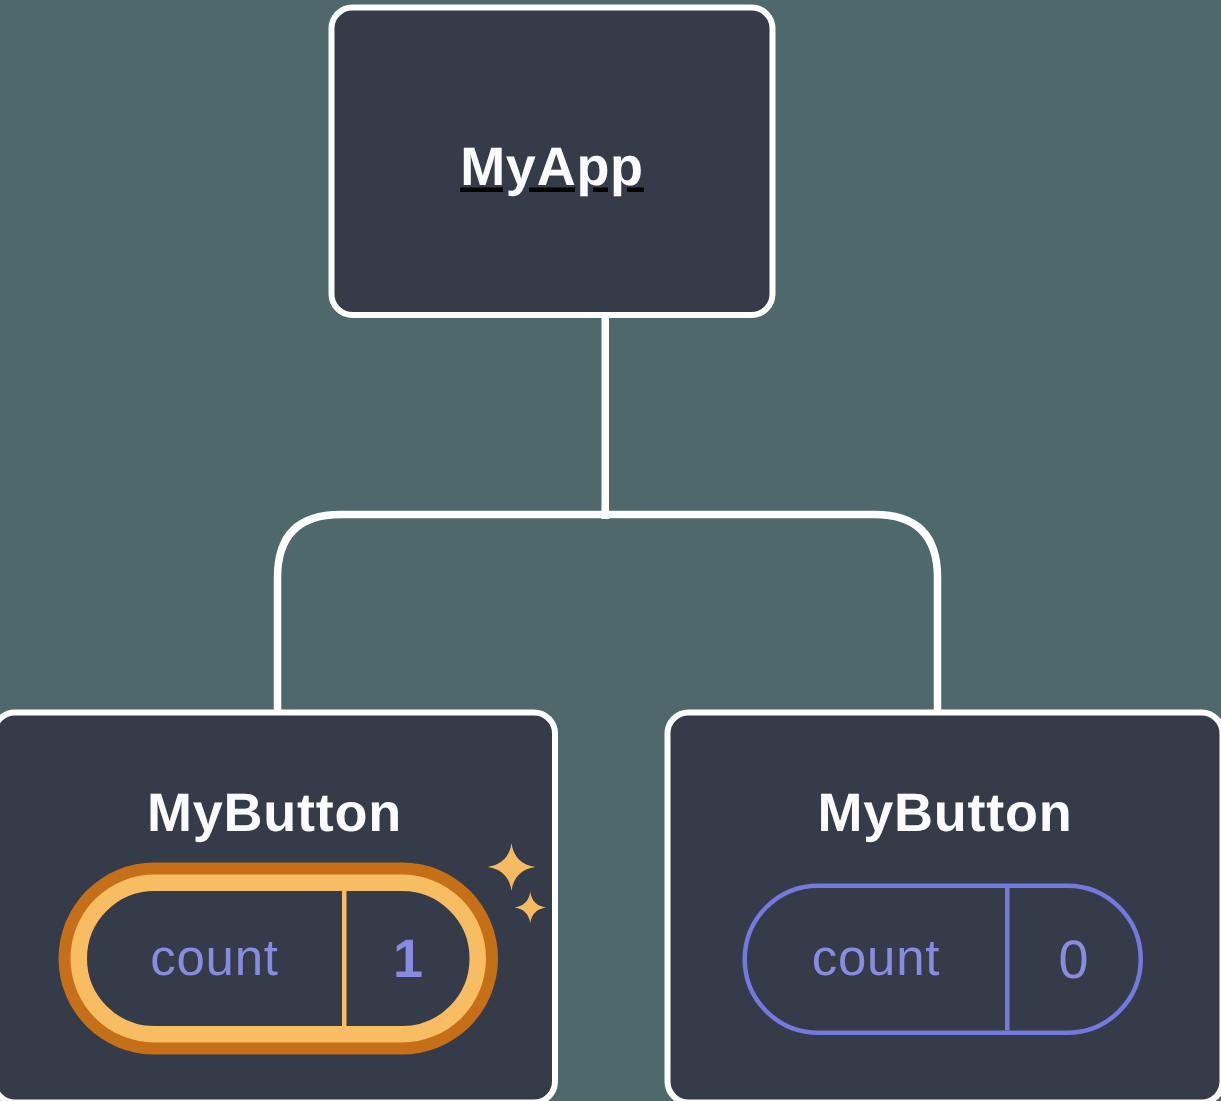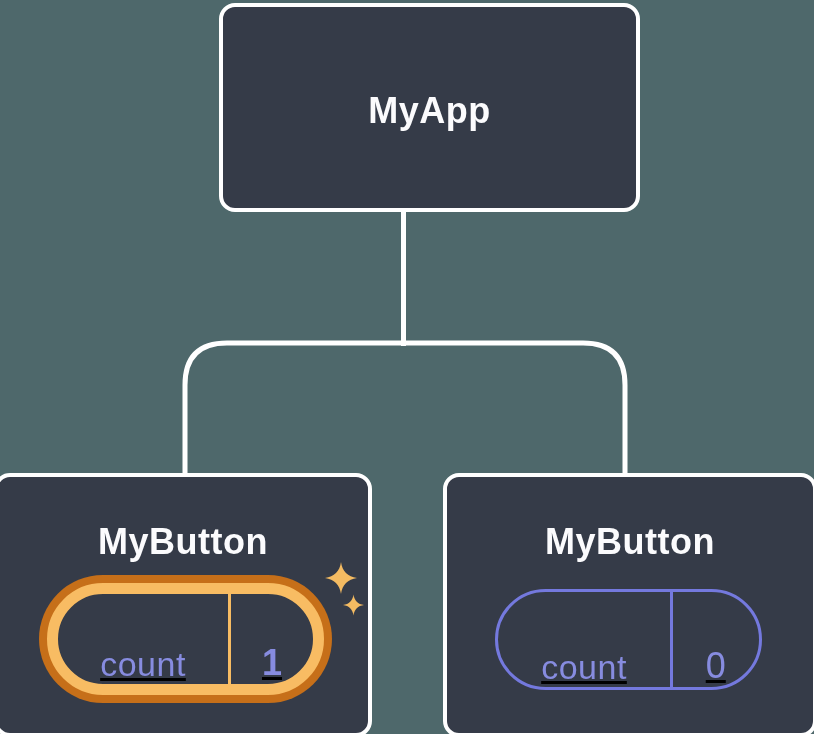--- a/index.html
+++ b/index.html
@@ -29,22 +29,22 @@
     pointer-events:none;
   }
   .node{
     position:absolute;
     box-sizing:border-box;
     background:var(--node-fill);
     border:4px solid var(--node-border);
     border-radius:16px;
   }
   .node-root{
-    left:219px;top:3px;width:421px;height:209px;
-    display:flex;align-items:center;justify-content:center;
+    left:219px;top:3px;width:298px;height:209px;
+    display:flex;align-items:center;justify-content:center;text-decoration:underline;
   }
   .node-root .node-title{margin-top:6px;}
   .node-title{
     color:var(--heading-text);
     font-size:36px;
     font-weight:700;
     letter-spacing:0.5px;
     text-align:center;
     white-space:nowrap;
   }
@@ -54,25 +54,24 @@
   .node-child-left{left:-6px;}
   .node-child-right{left:443px;width:374px;}
   .node-child .node-title{
     position:absolute;left:0;right:0;top:44px;
   }
   
   .pill{
     position:absolute;
     box-sizing:border-box;
     display:flex;
-    align-items:flex-end;
+    align-items:center;
     background:var(--node-fill);
     border-radius:999px;
     overflow:hidden;
-    text-decoration:underline;
   }
   .pill-plain{
     left:48px;top:112px;width:267px;height:101px;
     border:3px solid var(--pill-border);
   }
   .pill-highlight{
     left:49px;top:106px;width:277px;height:112px;
     border:11px solid var(--highlight-inner);
     box-shadow:0 0 0 8px var(--highlight-outer);
   }

